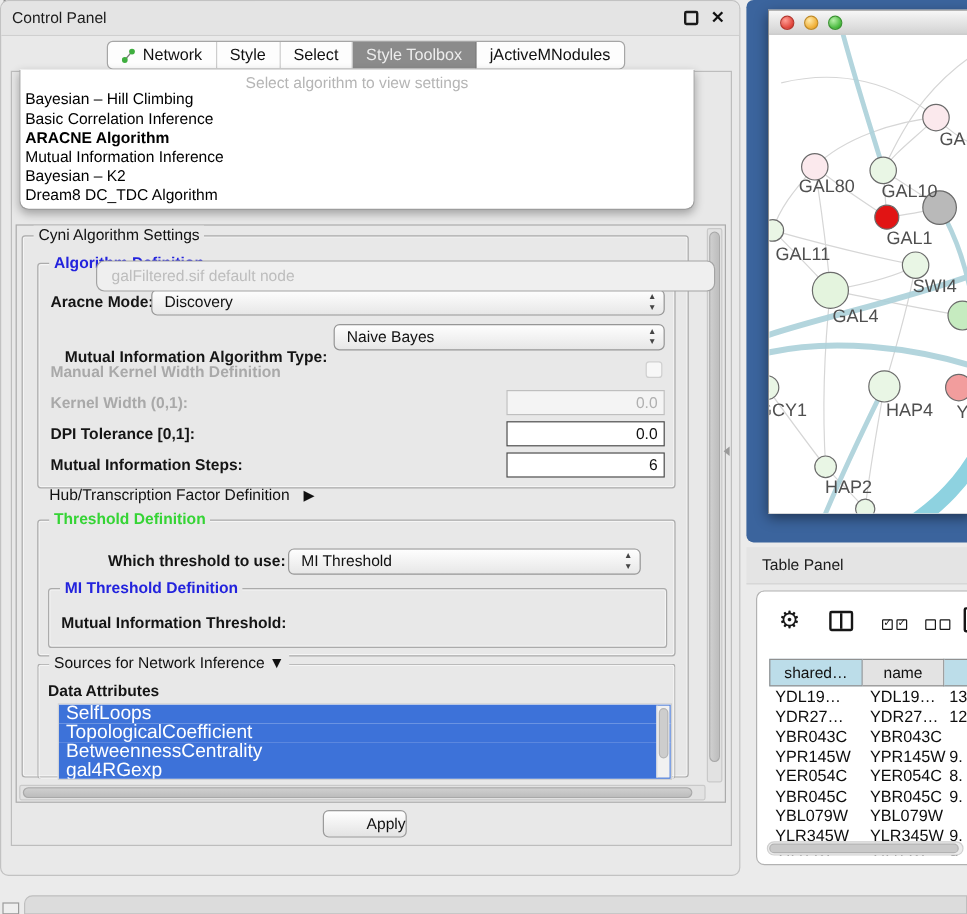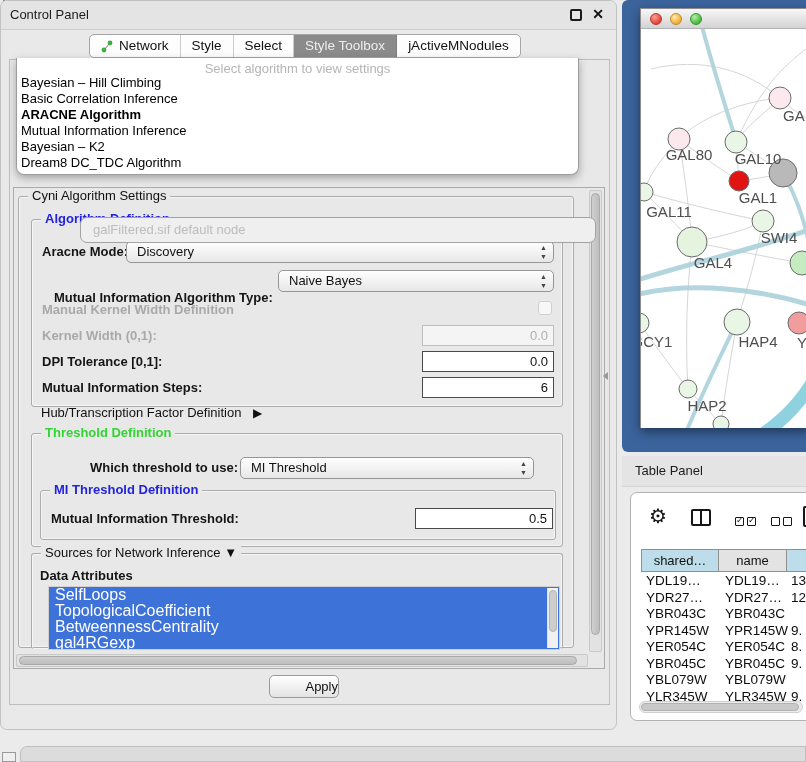--- a/index.html
+++ b/index.html
@@ -255,21 +255,20 @@
 
           <span class="lbl" style="left:58px; top:26px;">Which threshold to use:</span>
           <div class="combo" style="left:208px; top:23px; width:294px;">
             <span>MI Threshold</span>
             <span class="arrows">▲<br>▼</span>
           </div>
 
           <div class="group" style="left:8px; top:56px; width:516px; height:50px;">
             <span class="gtitle blue" style="font-weight:bold;">MI Threshold Definition</span>
             <span class="lbl" style="left:10px; top:20px;">Mutual Information Threshold:</span>
-            <div class="field" style="left:374px; top:17px; width:138px;">0.5</div>
           </div>
         </div>
 
         <div class="group" style="left:12px; top:356px; width:532px; height:96px; border-bottom:none;">
           <span class="gtitle black">
             <span>Sources for Network Inference</span>
             <span>▼</span>
           </span>
           <span class="lbl" style="left:8px; top:14px;">Data Attributes</span>
           <div class="attr-list" style="left:16px; top:32px; width:512px; height:64px;">

